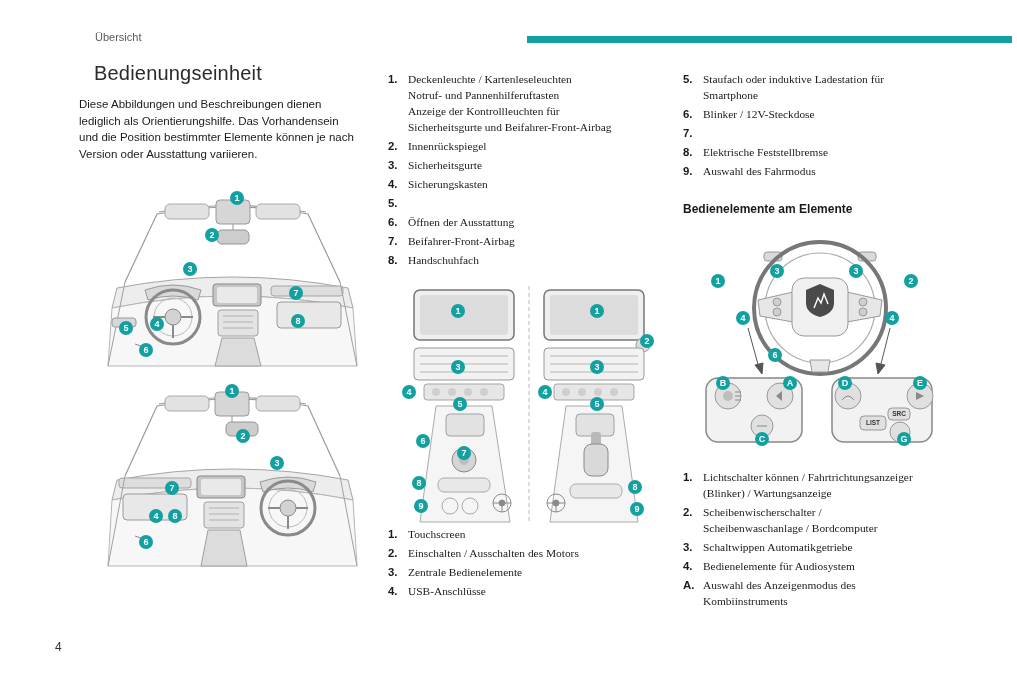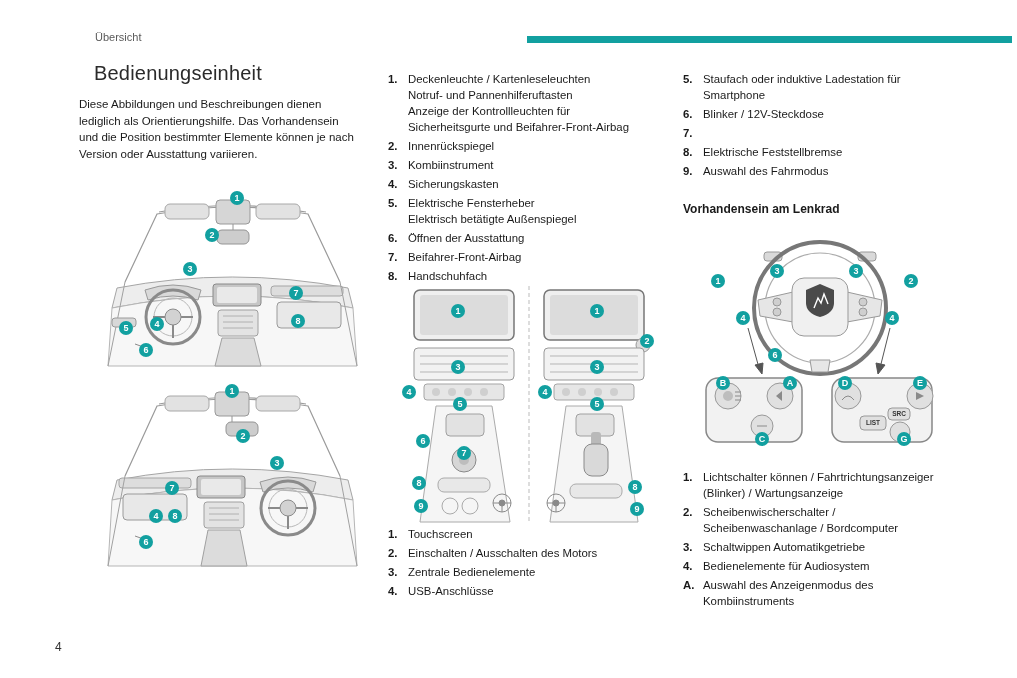--- a/index.html
+++ b/index.html
@@ -8,21 +8,21 @@
   .page { position:relative; width:1017px; height:678px; background:#fff; overflow:hidden; }
 
   .header-label { position:absolute; left:95px; top:31px; font-size:11px; color:#5a5a5a; }
   .accent-bar { position:absolute; left:527px; top:36px; width:485px; height:7px; background:var(--accent,#12a0a0); }
   .title { position:absolute; left:94px; top:62px; font-size:20px; font-weight:400; color:#2a2a2a; letter-spacing:.2px; }
   .intro { position:absolute; left:79px; top:96px; width:278px; font-size:11.5px; line-height:1.45; }
 
   .list { position:absolute; font-size:11.4px; line-height:1.4; }
   .li-row { display:flex; margin-bottom:3px; }
   .li-num { font-weight:700; flex:0 0 20px; }
-  .li-text { white-space:pre-line; }
+  .li-text { white-space:pre-line;font-family:Liberation Serif, serif; }
 
   .section-heading { position:absolute; font-size:12px; font-weight:700; }
   .page-num { position:absolute; left:55px; top:640px; font-size:12px; color:#333; }
 
   .fig { position:absolute; }
   .fig svg { display:block; }
 
   .callout { position:absolute; width:14px; height:14px; border-radius:50%;
              background:var(--accent,#12a0a0); color:#fff; font-size:9px; font-weight:700;
              display:flex; align-items:center; justify-content:center; line-height:1;
@@ -145,30 +145,28 @@
 Notruf- und Pannenhilferuftasten
 Anzeige der Kontrollleuchten für
 Sicherheitsgurte und Beifahrer-Front-Airbag</span>
       </div>
       <div class="li-row">
         <span class="li-num">2.</span>
         <span class="li-text">Innenrückspiegel</span>
       </div>
       <div class="li-row">
         <span class="li-num">3.</span>
-        <span class="li-text">Kombiinstrument</span>
+        <span class="li-text">Sicherheitsgurte</span>
       </div>
       <div class="li-row">
         <span class="li-num">4.</span>
         <span class="li-text">Sicherungskasten</span>
       </div>
       <div class="li-row">
         <span class="li-num">5.</span>
-        <span class="li-text">Elektrische Fensterheber
-Elektrisch betätigte Außenspiegel</span>
       </div>
       <div class="li-row">
         <span class="li-num">6.</span>
         <span class="li-text">Öffnen der Ausstattung</span>
       </div>
       <div class="li-row">
         <span class="li-num">7.</span>
         <span class="li-text">Beifahrer-Front-Airbag</span>
       </div>
       <div class="li-row">
@@ -284,21 +282,21 @@
       <div class="li-row">
         <span class="li-num">3.</span>
         <span class="li-text">Zentrale Bedienelemente</span>
       </div>
       <div class="li-row">
         <span class="li-num">4.</span>
         <span class="li-text">USB-Anschlüsse</span>
       </div>
     </div>
 
-  <h2 class="section-heading" id="heading-steering">Vorhandensein am Lenkrad</h2>
+  <h2 class="section-heading" id="heading-steering">Bedienelemente am Elemente</h2>
 
   <div class="fig" id="fig-steering">
     <svg width="320" height="245" viewBox="0 0 320 245">
 
       <rect x="72" y="32" width="18" height="9" rx="3" fill="#d9d9d9" stroke="#999"></rect>
       <rect x="166" y="32" width="18" height="9" rx="3" fill="#d9d9d9" stroke="#999"></rect>
 
       <circle cx="128" cy="88" r="66" fill="none" stroke="#777" stroke-width="4"></circle>
       <circle cx="128" cy="88" r="55" fill="none" stroke="#ababab" stroke-width="1.2"></circle>
       <path d="M66 80 L101 72 L101 102 L68 96 Z" fill="#e6e6e6" stroke="#999"></path>

